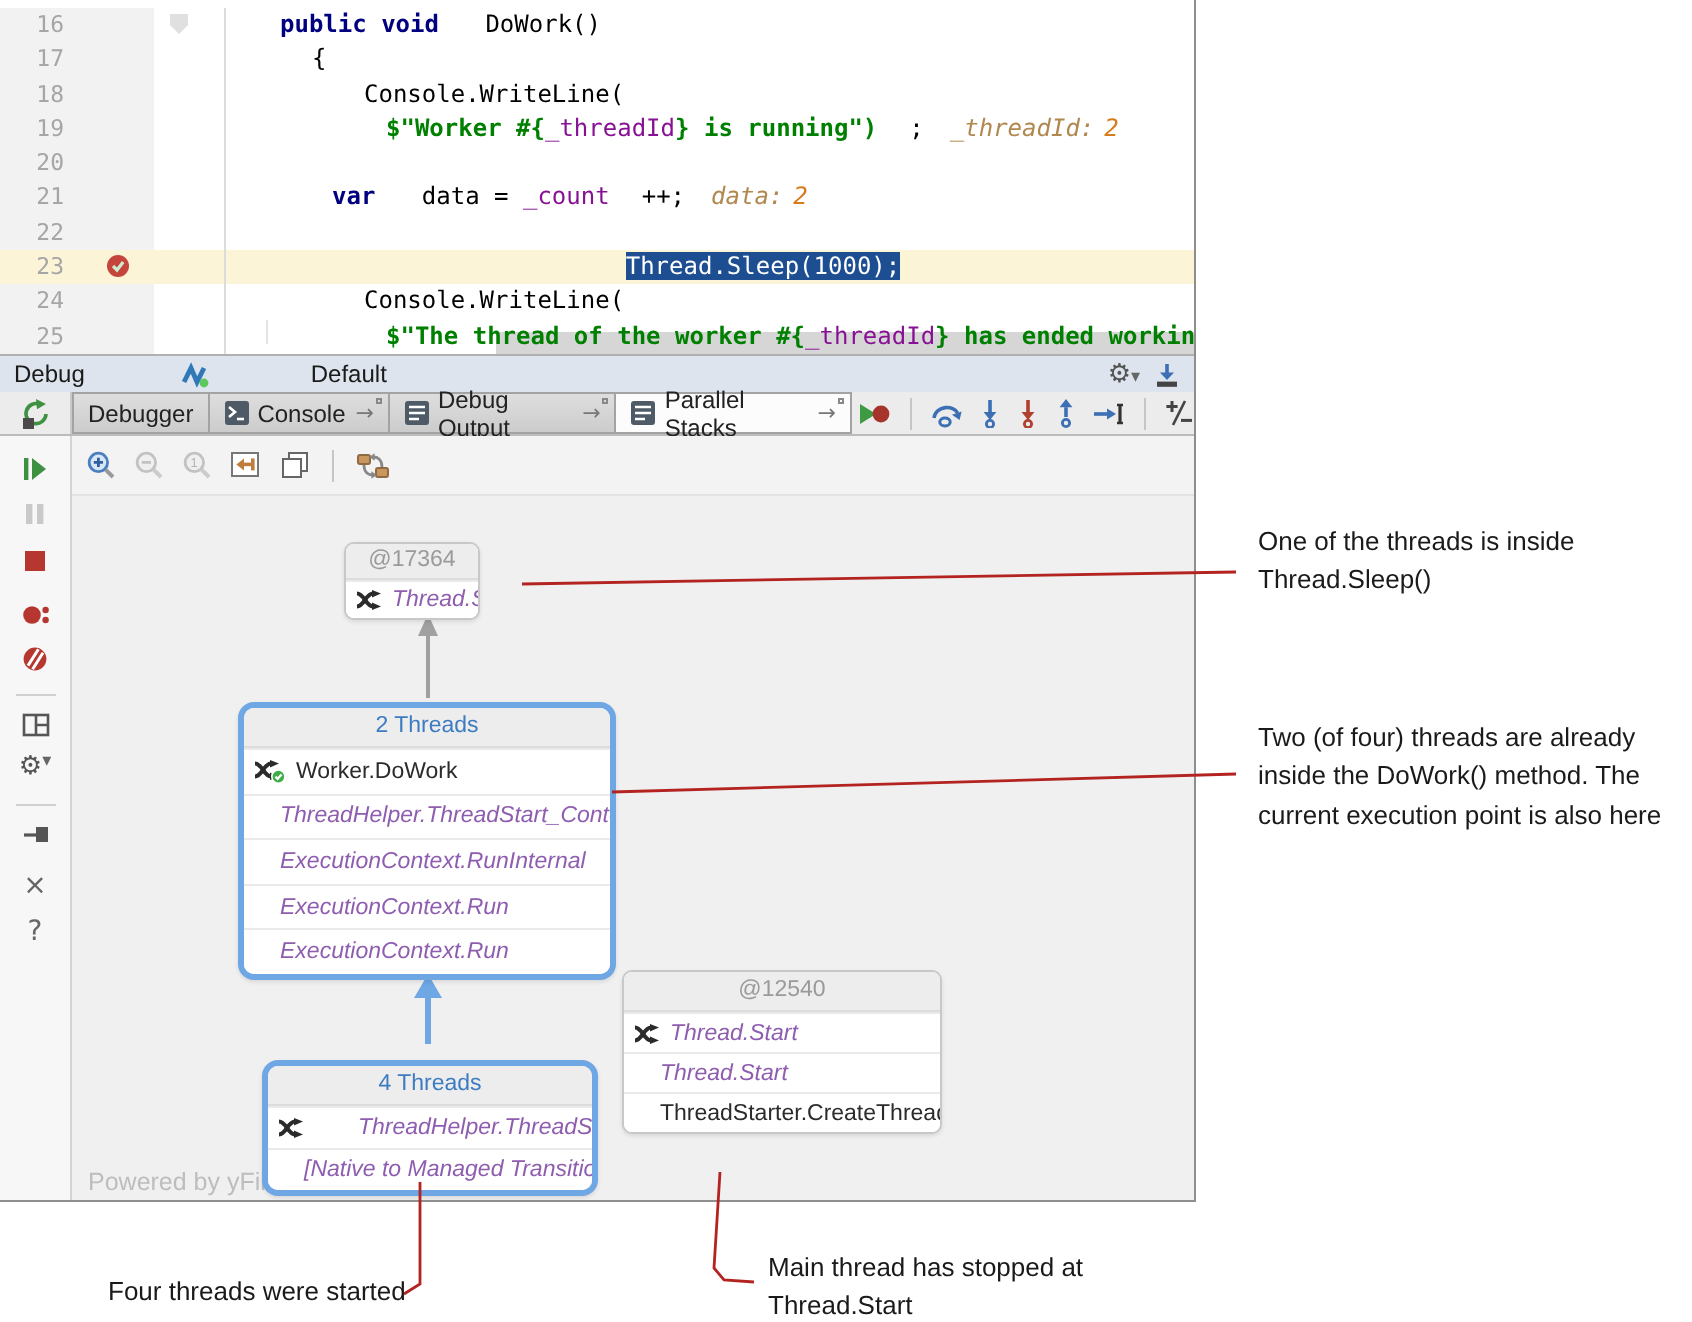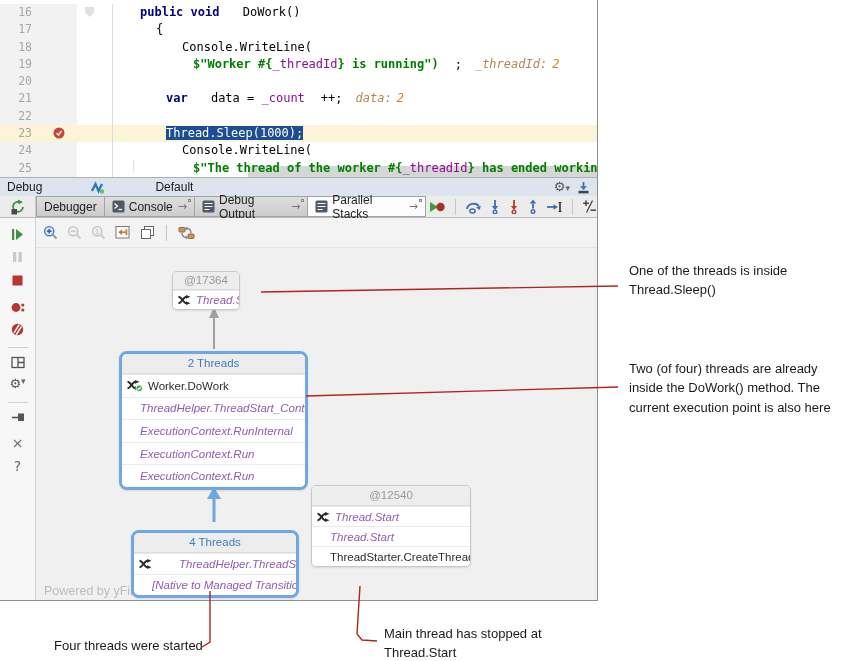--- a/index.html
+++ b/index.html
@@ -113,21 +113,21 @@
         <div class="line"><span class="num">16</span><span class="bpslot"></span><span class="foldslot"><span class="foldmark"></span></span><span class="codetext" style="padding-left: 27px;"><span class="seg-kw">public void </span><span class="seg-pl">DoWork()</span></span></div>
         <div class="line"><span class="num">17</span><span class="bpslot"></span><span class="foldslot"></span><span class="codetext" style="padding-left: 27px;"><span class="seg-pl">{</span></span></div>
         <div class="line"><span class="num">18</span><span class="bpslot"></span><span class="foldslot"></span><span class="codetext" style="padding-left: 53px;"><span class="seg-pl">Console.WriteLine(</span></span></div>
         <div class="line"><span class="num">19</span><span class="bpslot"></span><span class="foldslot"></span><span class="codetext" style="padding-left: 80px;"><span class="seg-str">$"Worker #{</span><span class="seg-fld">_threadId</span><span class="seg-str">} is running")</span><span class="seg-pl">;</span><span class="seg-hl">_threadId:</span><span class="seg-hv">2</span></span></div>
         <div class="line"><span class="num">20</span><span class="bpslot"></span><span class="foldslot"></span><span class="codetext" style="padding-left: 0px;"></span></div>
         <div class="line"><span class="num">21</span><span class="bpslot"></span><span class="foldslot"></span><span class="codetext" style="padding-left: 53px;"><span class="seg-kw">var </span><span class="seg-pl">data = </span><span class="seg-fld">_count</span><span class="seg-pl">++;</span><span class="seg-hl">data:</span><span class="seg-hv">2</span></span></div>
         <div class="line"><span class="num">22</span><span class="bpslot"></span><span class="foldslot"></span><span class="codetext" style="padding-left: 0px;"></span></div>
         <div class="line exec-row"><span class="num">23</span><span class="bpslot"><span class="bpicon"><svg width="12" height="12">
                 <circle cx="6" cy="6" r="5.5" fill="#c5443c"></circle>
                 <path d="M3.5,6 L5.5,8 L8.6,4" stroke="#cdeccd" stroke-width="1.6" fill="none"></path>
-              </svg></span></span><span class="foldslot"></span><span class="codetext" style="padding-left: 53px;"><span class="seg-exec">Thread.Sleep(1000);</span></span></div>
+              </svg></span></span><span class="foldslot"></span><span class="codetext" style="padding-left: 53px; text-align: center;"><span class="seg-exec">Thread.Sleep(1000);</span></span></div>
         <div class="line"><span class="num">24</span><span class="bpslot"></span><span class="foldslot"></span><span class="codetext" style="padding-left: 53px;"><span class="seg-pl">Console.WriteLine(</span></span></div>
         <div class="line partial"><span class="num">25</span><span class="bpslot"></span><span class="foldslot"></span><span class="codetext" style="padding-left: 80px;"><span class="seg-str">$"The thread of the worker #{</span><span class="seg-fld">_threadId</span><span class="seg-str">} has ended working</span></span></div>
       </div>
   </div>
 
   <div class="debug-header">
     <span>Debug</span>
     <span class="logo" data-icon="logo">
         <svg width="15" height="13">
           <path d="M1,10 L4.5,3 L7.5,10 L11,3" stroke="#3079b8" stroke-width="2.4" fill="none"></path>

